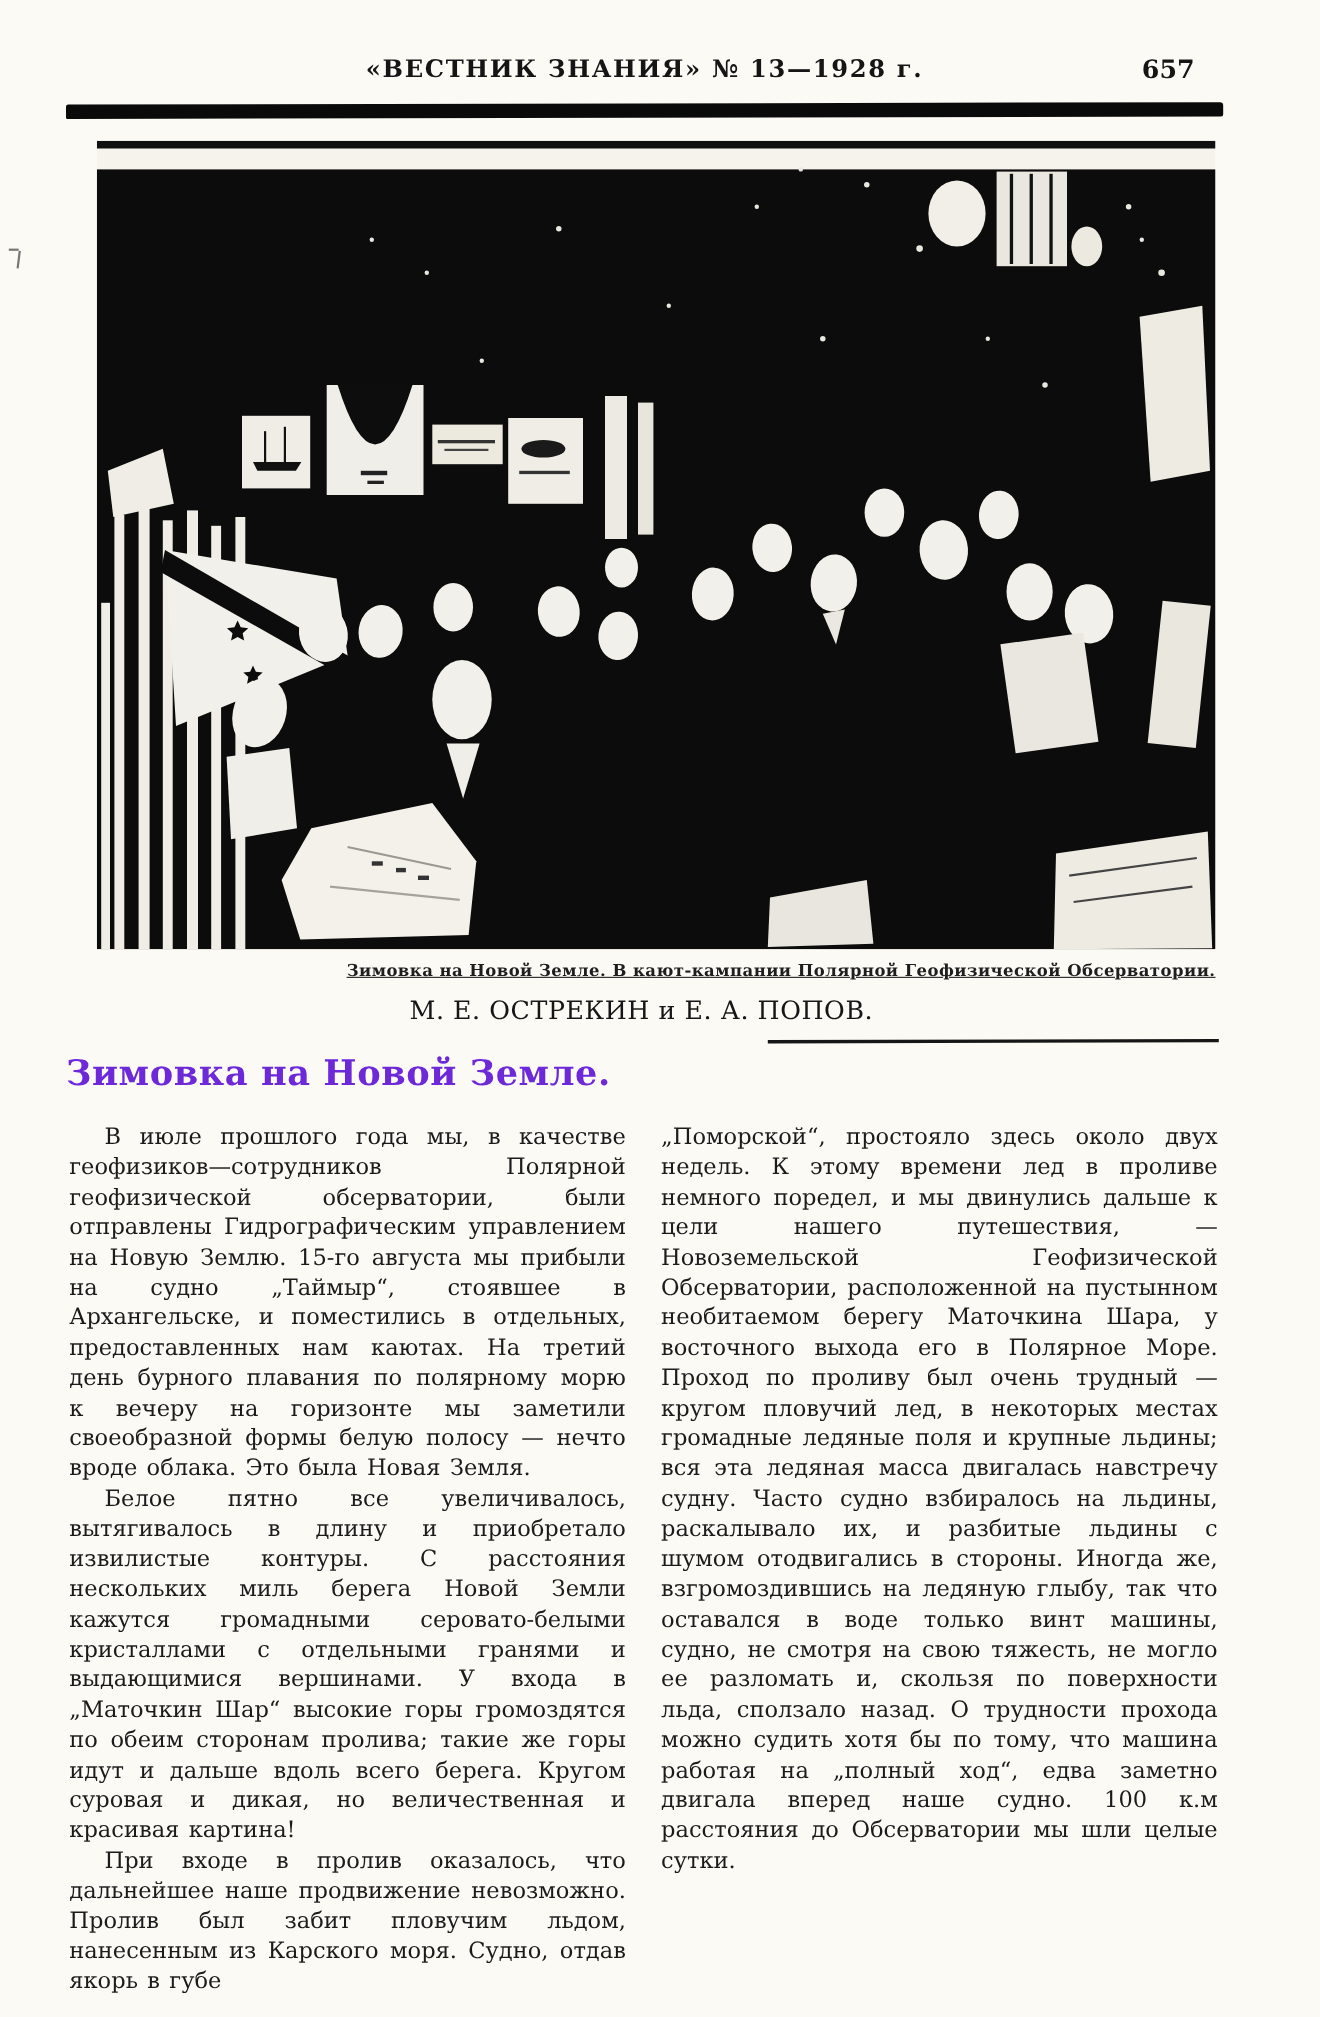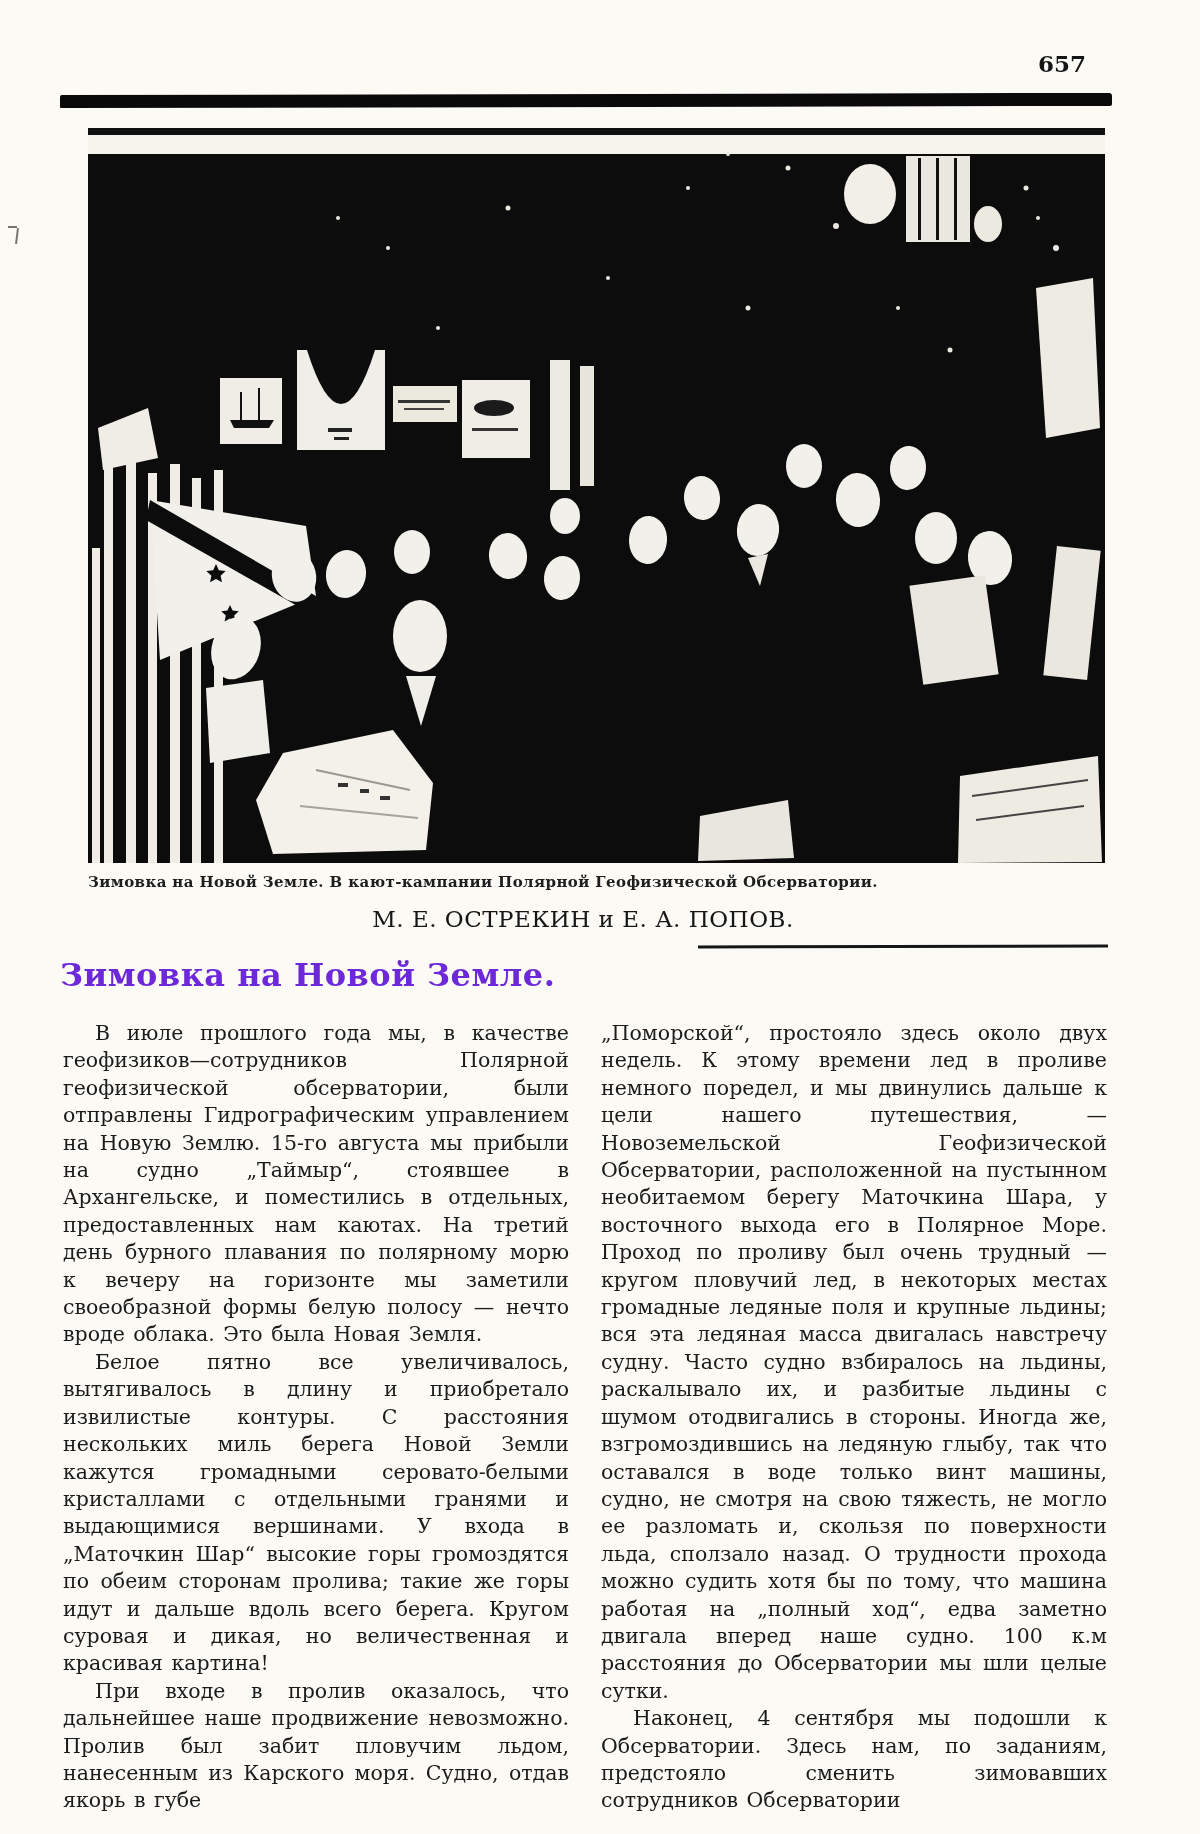--- a/index.html
+++ b/index.html
@@ -32,22 +32,22 @@
     position:absolute; left:8px; top:224px; width:16px; height:22px;
     color:#555; opacity:.8;
   }
   .margin-mark .dash { position:absolute; left:0; top:2px; width:9px; height:2px; background:#555; }
   .margin-mark .tick { position:absolute; left:8px; top:4px; width:2px; height:16px; background:#555; transform:rotate(7deg); }
   .photo-frame {
     position:absolute; left:88px; top:128px; width:1017px; height:735px;
   }
   .photo-caption {
     position:absolute; left:88px; top:873px; width:1017px;
-    text-align:left; font-size:15px; font-weight:bold;
-    letter-spacing:.4px; color:#1e1e1e; white-space:nowrap;
+    text-align:right; font-size:15px; font-weight:bold;
+    letter-spacing:.4px; color:#1e1e1e; white-space:nowrap;text-decoration:underline;
   }
   .byline {
     position:absolute; left:60px; top:906px; width:1046px;
     text-align:center; font-size:23px; color:#161616;
     letter-spacing:.5px; white-space:nowrap;
   }
   .byline-rule {
     position:absolute; left:698px; top:945px; width:410px; height:3px;
     background:#161616; transform:rotate(-0.15deg);
   }
@@ -65,20 +65,21 @@
     margin:0; text-align:justify;
     font-size:20.5px; line-height:27.4px;
     word-spacing:2px; color:#1b1b1b;
   }
   .col p.indent { text-indent:32px; }
 </style>
 </head>
 <body>
 
 <div class="page-header">
+  <div class="journal-title">«ВЕСТНИК ЗНАНИЯ» № 13—1928 г.</div>
   <div class="page-number">657</div>
 </div>
 
 <div class="header-rule"></div>
 
 <div class="margin-mark">
   <span class="dash"></span>
     <span class="tick"></span>
 </div>
 
@@ -213,15 +214,14 @@
 <div class="article-title">Зимовка на Новой Земле.</div>
 
 <div class="columns">
   <div class="col">
     <p class="indent">В июле прошлого года мы, в качестве геофизиков—сотрудников Полярной геофизической обсерватории, были отправлены Гидрографическим управлением на Новую Землю. 15-го августа мы прибыли на судно „Таймыр“, стоявшее в Архангельске, и поместились в отдельных, предоставленных нам каютах. На третий день бурного плавания по полярному морю к вечеру на горизонте мы заметили своеобразной формы белую полосу — нечто вроде облака. Это была Новая Земля.</p>
     <p class="indent">Белое пятно все увеличивалось, вытягивалось в длину и приобретало извилистые контуры. С расстояния нескольких миль берега Новой Земли кажутся громадными серовато-белыми кристаллами с отдельными гранями и выдающимися вершинами. У входа в „Маточкин Шар“ высокие горы громоздятся по обеим сторонам пролива; такие же горы идут и дальше вдоль всего берега. Кругом суровая и дикая, но величественная и красивая картина!</p>
     <p class="indent">При входе в пролив оказалось, что дальнейшее наше продвижение невозможно. Пролив был забит пловучим льдом, нанесенным из Карского моря. Судно, отдав якорь в губе</p>
   </div>
   <div class="col">
     <p>„Поморской“, простояло здесь около двух недель. К этому времени лед в проливе немного поредел, и мы двинулись дальше к цели нашего путешествия, — Новоземельской Геофизической Обсерватории, расположенной на пустынном необитаемом берегу Маточкина Шара, у восточного выхода его в Полярное Море. Проход по проливу был очень трудный — кругом пловучий лед, в некоторых местах громадные ледяные поля и крупные льдины; вся эта ледяная масса двигалась навстречу судну. Часто судно взбиралось на льдины, раскалывало их, и разбитые льдины с шумом отодвигались в стороны. Иногда же, взгромоздившись на ледяную глыбу, так что оставался в воде только винт машины, судно, не смотря на свою тяжесть, не могло ее разломать и, скользя по поверхности льда, сползало назад. О трудности прохода можно судить хотя бы по тому, что машина работая на „полный ход“, едва заметно двигала вперед наше судно. 100 к.м расстояния до Обсерватории мы шли целые сутки.</p>
-    <p class="indent">Наконец, 4 сентября мы подошли к Обсерватории. Здесь нам, по заданиям, предстояло сменить зимовавших сотрудников Обсерватории</p>
   </div>
 </div>
 
 </body></html>

